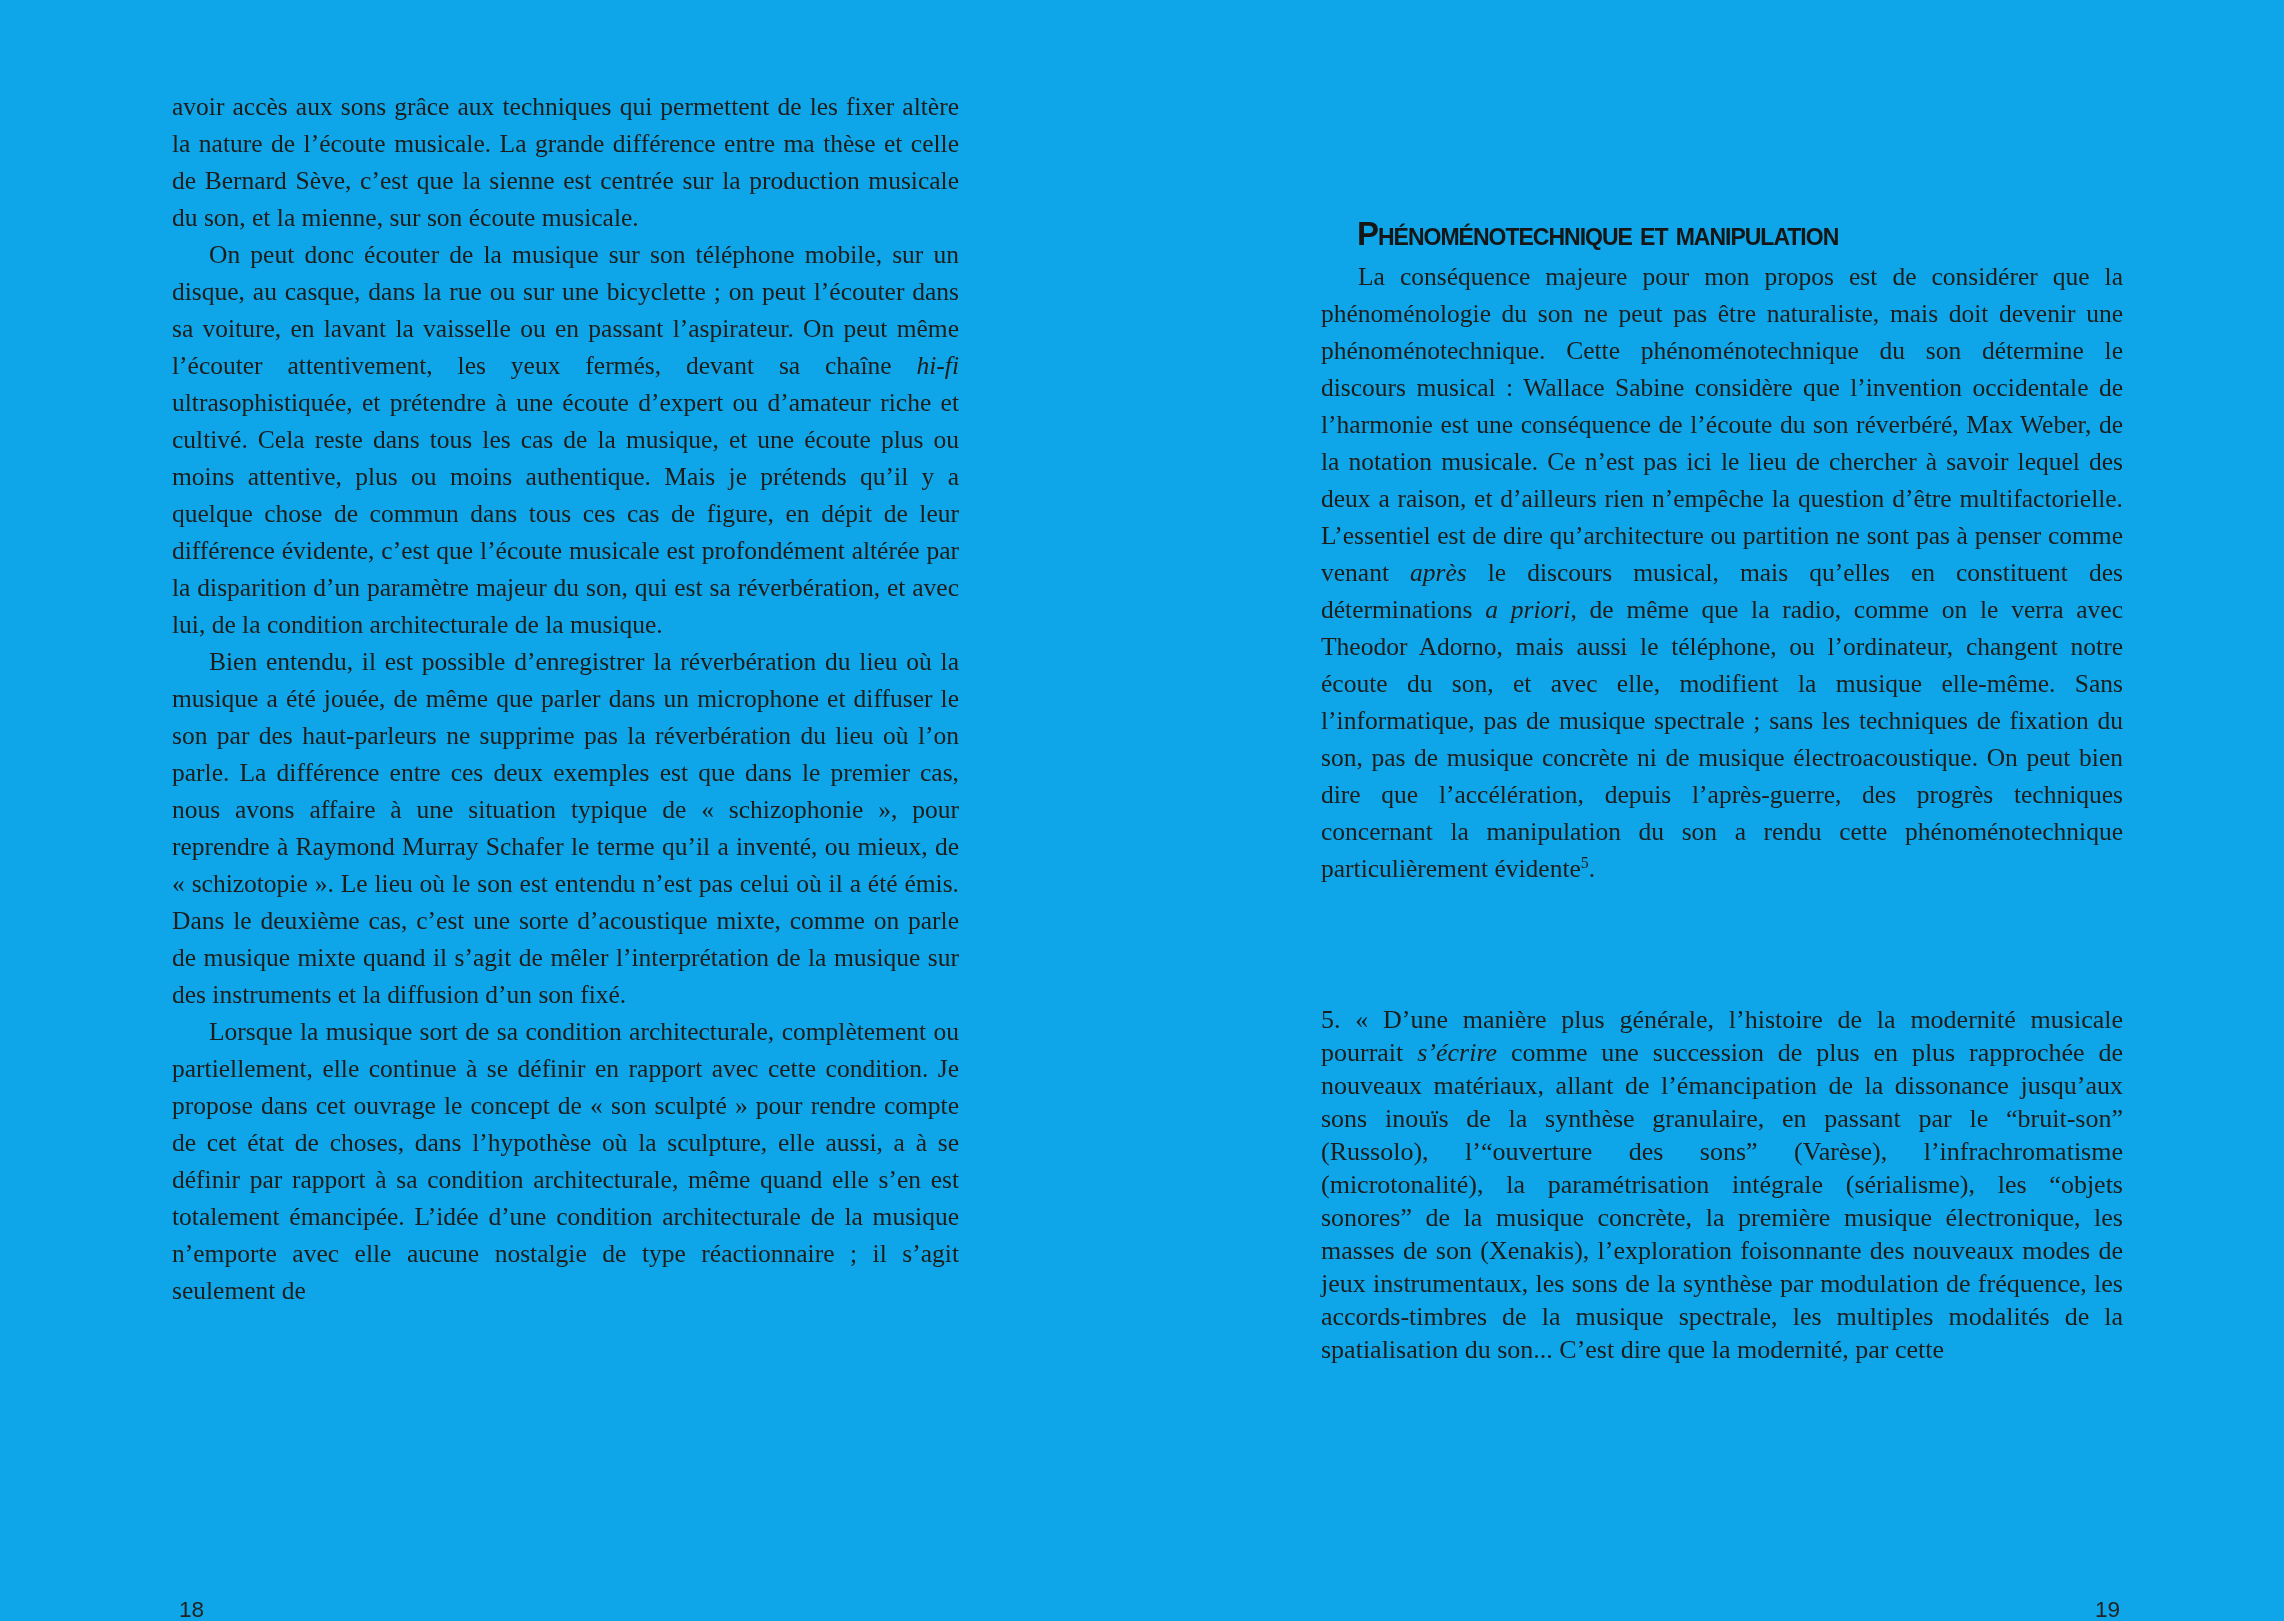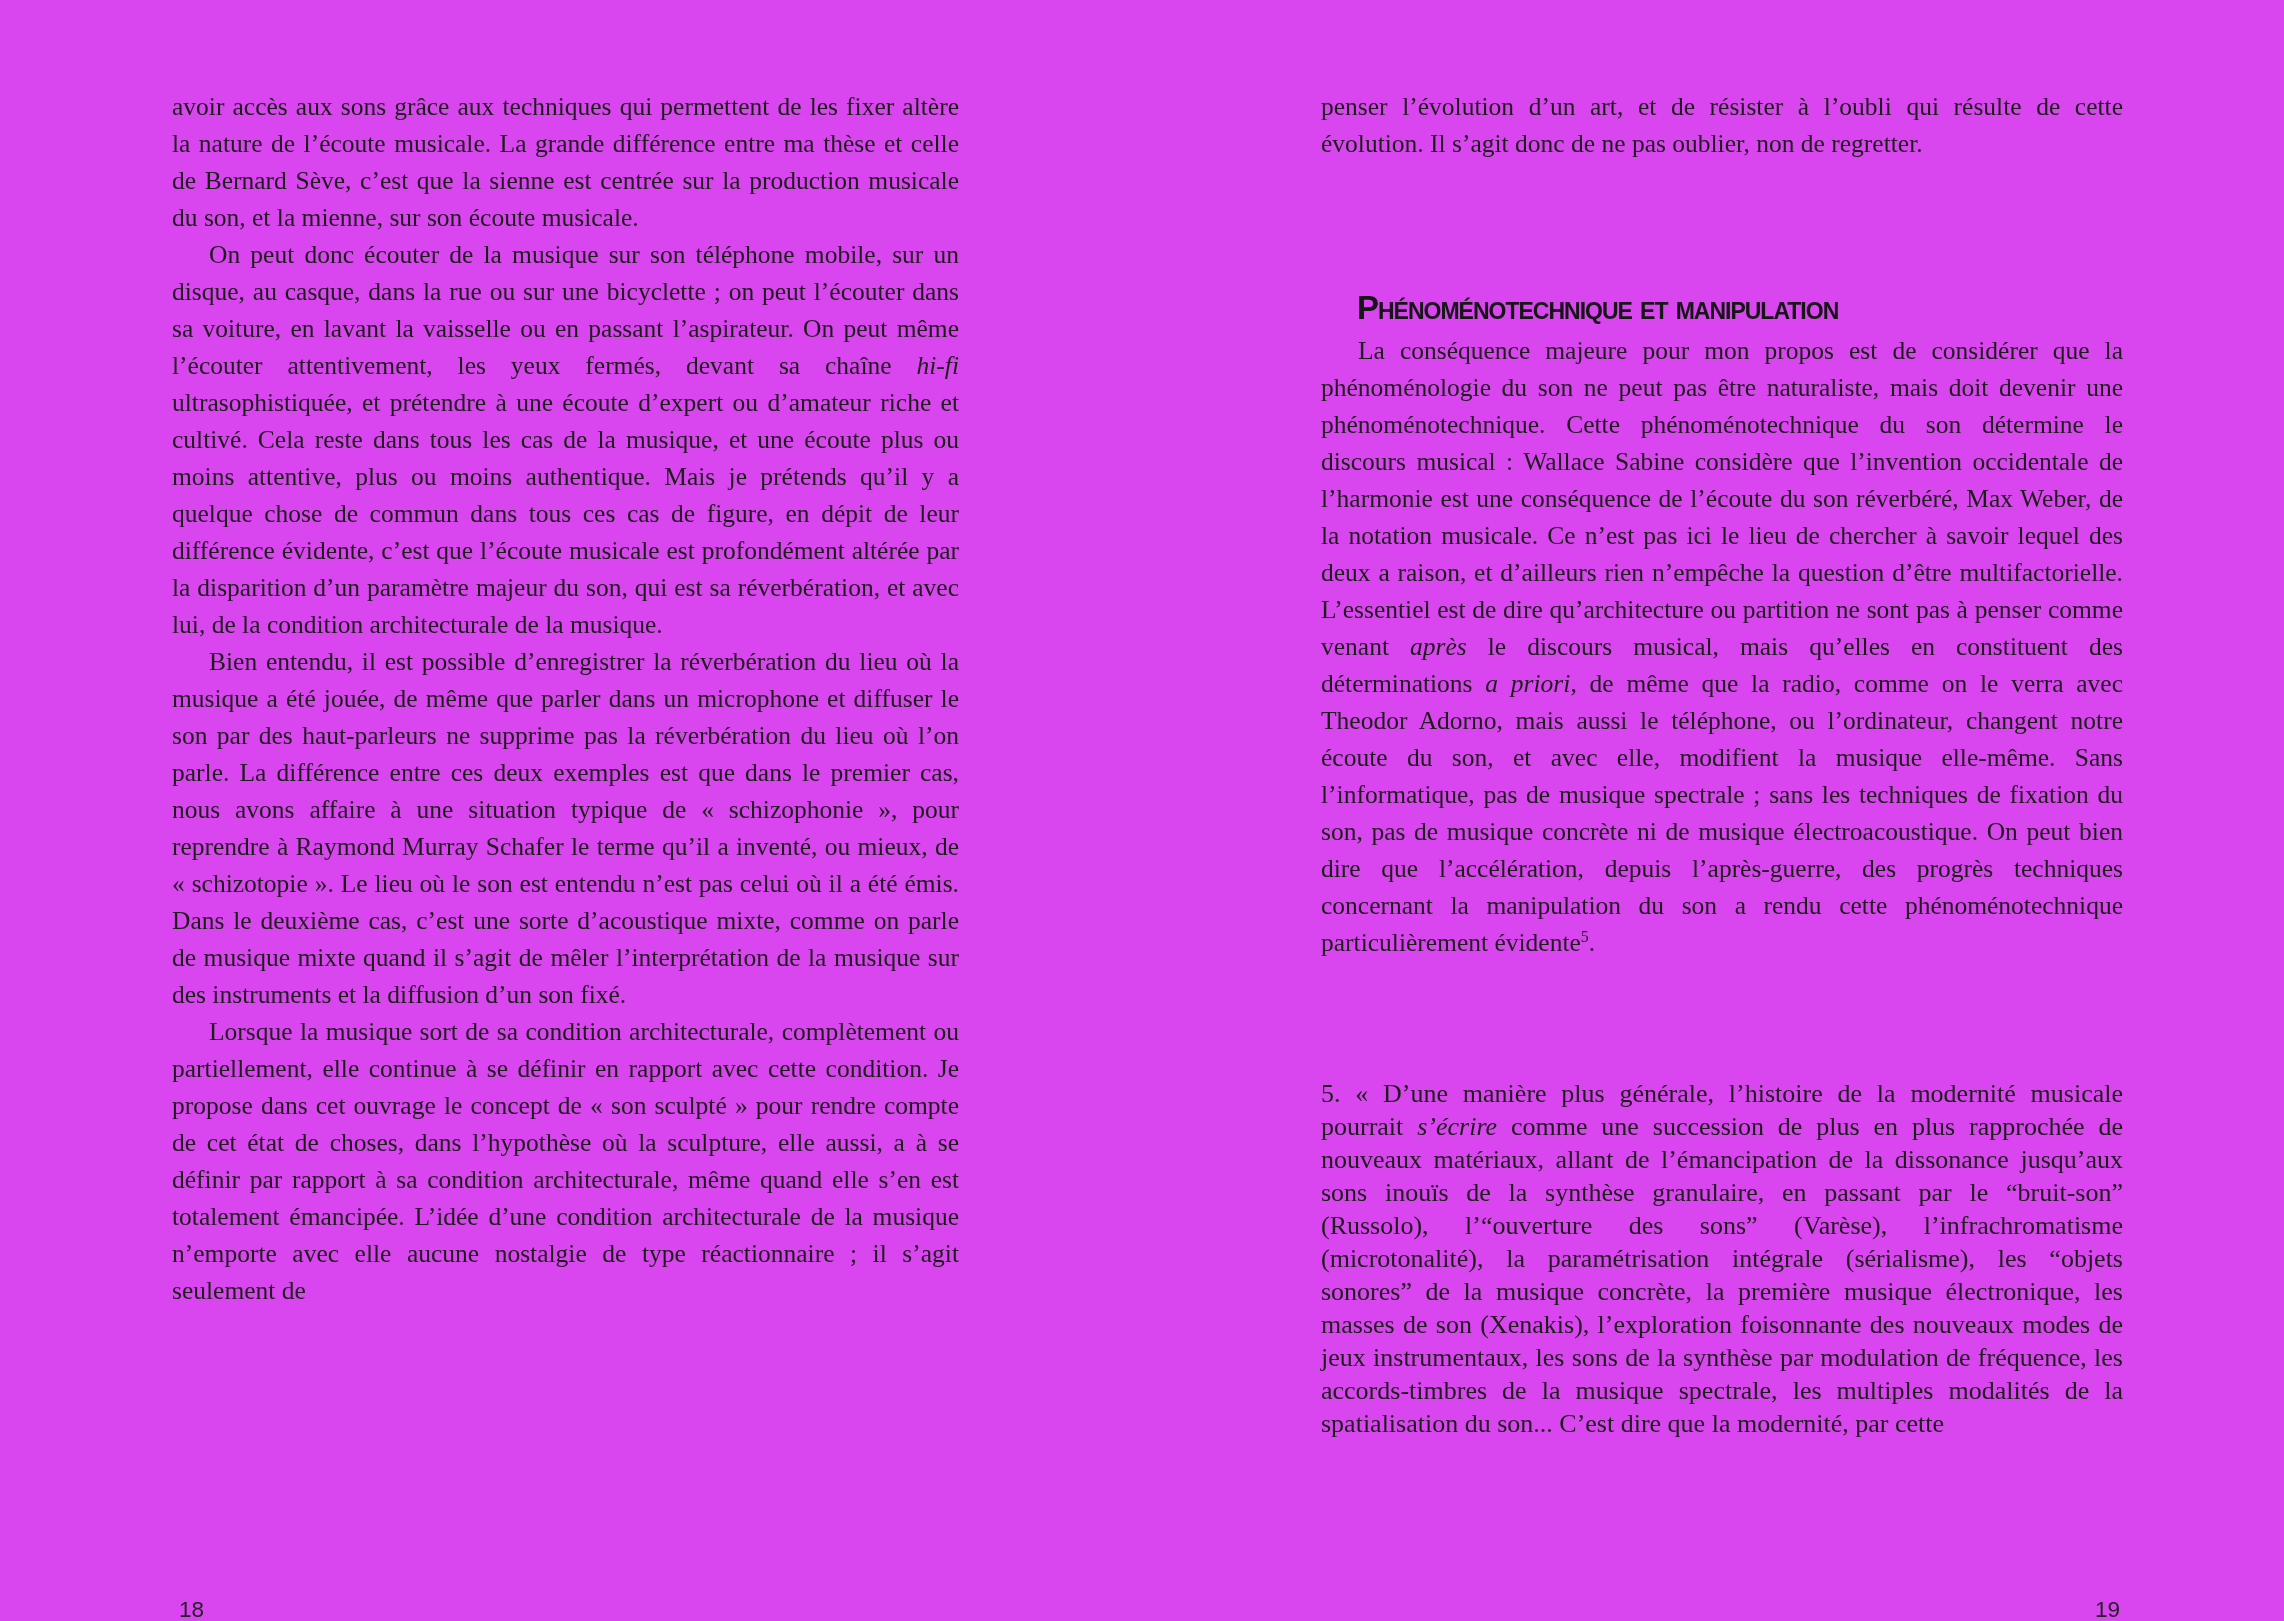--- a/index.html
+++ b/index.html
@@ -1,20 +1,20 @@
 <!DOCTYPE html>
 <html lang="fr"><head>
 <meta charset="utf-8">
 <style>
   html, body { margin: 0; padding: 0; background: #e8e8e8; }
   .spread {
     position: relative;
     width: 2285px;
     height: 1621px;
-    background: #d946ef;
+    background: #0ea5e9;
     color: #1d1d1b;
     font-family: "Liberation Serif", serif;
     overflow: hidden;
   }
   .page-text {
     position: absolute;
     top: 88px;
     text-align: justify;
     hyphens: auto;
   }
@@ -63,21 +63,20 @@
 
   <div class="page-text left-text">
     <p class="para"><span>avoir accès aux sons grâce aux techniques qui permettent de les fixer altère la nature de l’écoute musicale. La grande différence entre ma thèse et celle de Bernard Sève, c’est que la sienne est centrée sur la production musicale du son, et la mienne, sur son écoute musicale.</span></p>
     <p class="para indent"><span>On peut donc écouter de la musique sur son téléphone mobile, sur un disque, au casque, dans la rue ou sur une bicyclette&nbsp;; on peut l’écouter dans sa voiture, en lavant la vaisselle ou en passant l’aspirateur. On peut même l’écouter attentivement, les yeux fermés, devant sa chaîne </span><span class="run-i">hi-fi</span><span> ultrasophistiquée, et prétendre à une écoute d’expert ou d’amateur riche et cultivé. Cela reste dans tous les cas de la musique, et une écoute plus ou moins attentive, plus ou moins authentique. Mais je prétends qu’il y a quelque chose de commun dans tous ces cas de figure, en dépit de leur différence évidente, c’est que l’écoute musicale est profondément altérée par la disparition d’un paramètre majeur du son, qui est sa réverbération, et avec lui, de la condition architecturale de la musique.</span></p>
     <p class="para indent"><span>Bien entendu, il est possible d’enregistrer la réverbération du lieu où la musique a été jouée, de même que parler dans un microphone et diffuser le son par des haut-parleurs ne supprime pas la réverbération du lieu où l’on parle. La différence entre ces deux exemples est que dans le premier cas, nous avons affaire à une situation typique de «&nbsp;schizophonie&nbsp;», pour reprendre à Raymond Murray Schafer le terme qu’il a inventé, ou mieux, de «&nbsp;schizotopie&nbsp;». Le lieu où le son est entendu n’est pas celui où il a été émis. Dans le deuxième cas, c’est une sorte d’acoustique mixte, comme on parle de musique mixte quand il s’agit de mêler l’interprétation de la musique sur des instruments et la diffusion d’un son fixé.</span></p>
     <p class="para indent"><span>Lorsque la musique sort de sa condition architecturale, complètement ou partiellement, elle continue à se définir en rapport avec cette condition. Je propose dans cet ouvrage le concept de «&nbsp;son sculpté&nbsp;» pour rendre compte de cet état de choses, dans l’hypothèse où la sculpture, elle aussi, a à se définir par rapport à sa condition architecturale, même quand elle s’en est totalement émancipée. L’idée d’une condition architecturale de la musique n’emporte avec elle aucune nostalgie de type réactionnaire&nbsp;; il s’agit seulement de</span></p>
   </div>
   <div class="page-num left">18</div>
 
   <div class="page-text right-text">
-    <p class="para"><span>penser l’évolution d’un art, et de résister à l’oubli qui résulte de cette évolution. Il s’agit donc de ne pas oublier, non de regretter.</span></p>
     <h2 class="section-heading">Phénoménotechnique et manipulation</h2>
     <p class="para indent"><span>La conséquence majeure pour mon propos est de considérer que la phénoménologie du son ne peut pas être naturaliste, mais doit devenir une phénoménotechnique. Cette phénoménotechnique du son détermine le discours musical&nbsp;: Wallace Sabine considère que l’invention occidentale de l’harmonie est une conséquence de l’écoute du son réverbéré, Max Weber, de la notation musicale. Ce n’est pas ici le lieu de chercher à savoir lequel des deux a raison, et d’ailleurs rien n’empêche la question d’être multifactorielle. L’essentiel est de dire qu’architecture ou partition ne sont pas à penser comme venant </span><span class="run-i">après</span><span> le discours musical, mais qu’elles en constituent des déterminations </span><span class="run-i">a priori</span><span>, de même que la radio, comme on le verra avec Theodor Adorno, mais aussi le téléphone, ou l’ordinateur, changent notre écoute du son, et avec elle, modifient la musique elle-même. Sans l’informatique, pas de musique spectrale&nbsp;; sans les techniques de fixation du son, pas de musique concrète ni de musique électroacoustique. On peut bien dire que l’accélération, depuis l’après-guerre, des progrès techniques concernant la manipulation du son a rendu cette phénoménotechnique particulièrement évidente</span><sup>5</sup><span>.</span></p>
     <div class="footnote"><span>5. «&nbsp;D’une manière plus générale, l’histoire de la modernité musicale pourrait </span><span class="run-i">s’écrire</span><span> comme une succession de plus en plus rapprochée de nouveaux matériaux, allant de l’émancipation de la dissonance jusqu’aux sons inouïs de la synthèse granulaire, en passant par le “bruit-son” (Russolo), l’“ouverture des sons” (Varèse), l’infrachromatisme (microtonalité), la paramétrisation intégrale (sérialisme), les “objets sonores” de la musique concrète, la première musique électronique, les masses de son (Xenakis), l’exploration foisonnante des nouveaux modes de jeux instrumentaux, les sons de la synthèse par modulation de fréquence, les accords-timbres de la musique spectrale, les multiples modalités de la spatialisation du son... C’est dire que la modernité, par cette</span></div>
   </div>
   <div class="page-num right">19</div>
 
 </div>
 
 
 </body></html>

